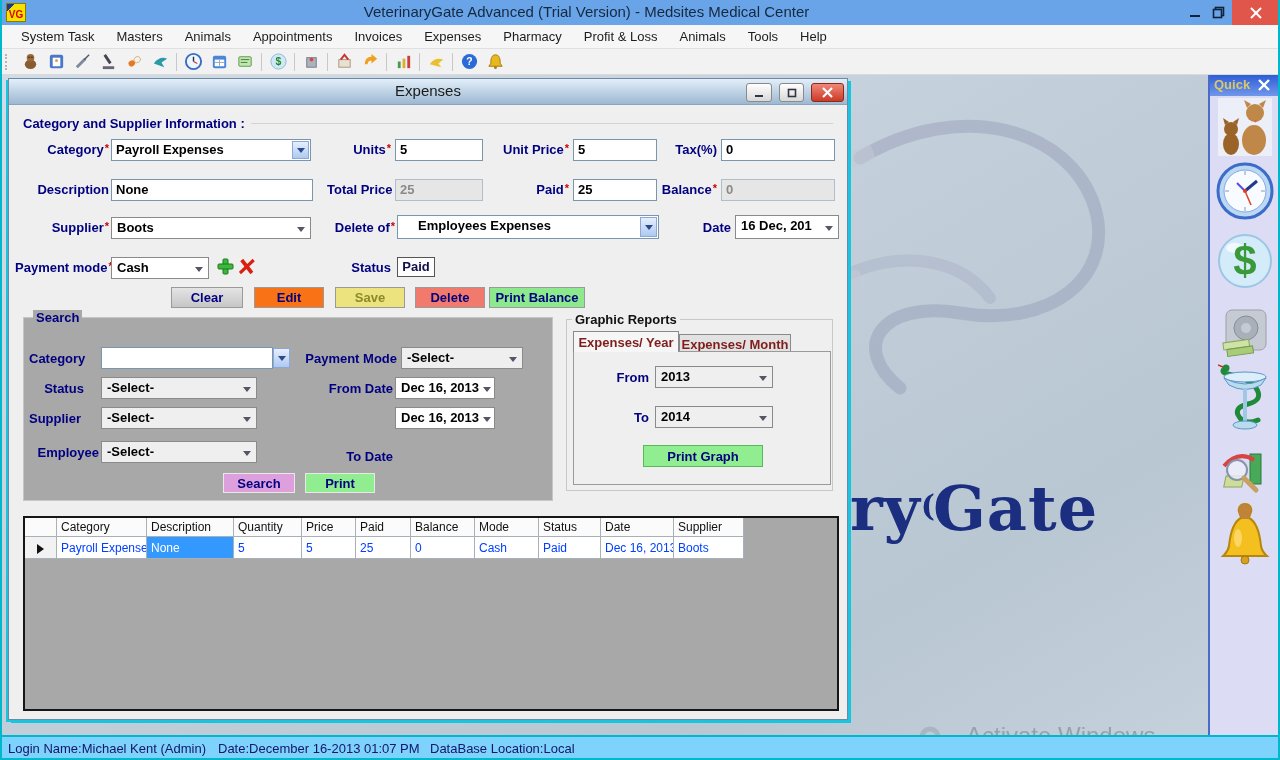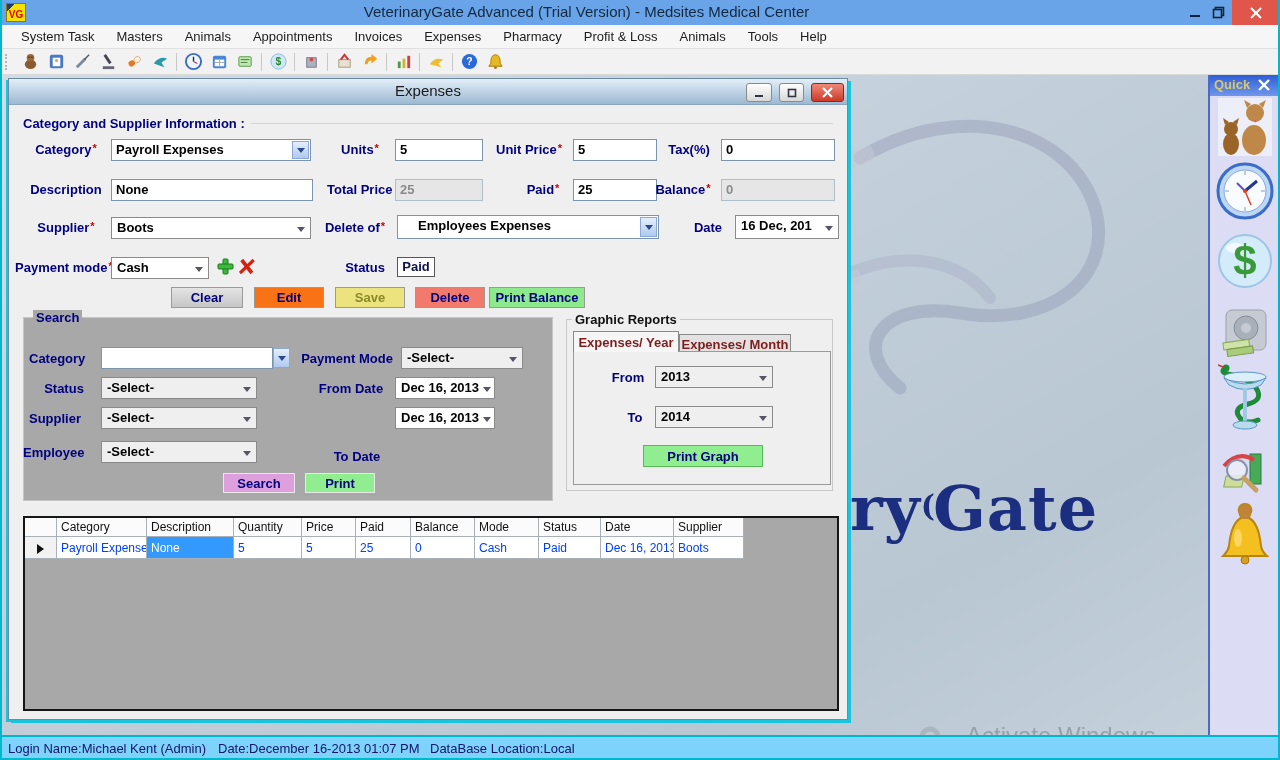--- a/index.html
+++ b/index.html
@@ -48,21 +48,21 @@
 
   
   .dlg{position:absolute;left:8px;top:78px;width:838px;height:640px;background:#efefef;border:1px solid #6e8aa2;
        box-shadow:3px 3px 0 #18c4de,-2px 2px 0 #18c4de;z-index:10;box-sizing:content-box;}
   .dlg-title{position:absolute;left:0;top:0;width:100%;height:25px;background:linear-gradient(#e3eff9,#9cb8d2);border-bottom:1px solid #8aa4bc;}
   .dlg-title .txt{position:absolute;left:0;right:0;top:3px;text-align:center;font-size:15px;color:#1a1a1a;}
   .dbtn{position:absolute;top:4px;height:17px;border:1px solid #8a8a8a;border-radius:3px;background:linear-gradient(#ffffff,#d8d8d8);
         display:flex;align-items:center;justify-content:center;}
   .dbtn.close{background:linear-gradient(#f08878,#cc3a28);border-color:#8a2a1a;}
 
-  .lbl{position:absolute;font-size:13px;font-weight:bold;color:#000080;text-align:center;white-space:nowrap;}
+  .lbl{position:absolute;font-size:13px;font-weight:bold;color:#000080;text-align:right;white-space:nowrap;}
   .req{color:#cc0000;font-size:11px;vertical-align:top;margin-left:1px;}
   .inp{position:absolute;background:#fff;border:1px solid #7a95ae;font-size:13px;font-weight:bold;color:#000;
        padding:2px 4px;box-sizing:border-box;white-space:nowrap;overflow:hidden;}
   .inp.dis{background:#e6e6e6;color:#8a8a8a;border-color:#aebecb;}
   .sel{position:absolute;border:1px solid #8a8a8a;font-size:13px;font-weight:bold;color:#000;
        padding:2px 18px 2px 5px;box-sizing:border-box;background:#fff;white-space:nowrap;overflow:hidden;}
   .sel.gray{background:#efefef;}
   .chev{position:absolute;right:5px;top:9px;width:0;height:0;border-left:4px solid transparent;border-right:4px solid transparent;border-top:5px solid #556;}
   .ddbtn{position:absolute;top:1px;bottom:1px;width:17px;background:linear-gradient(#e6effc,#aec9f0);border:1px solid #8aa8d8;
          box-sizing:border-box;display:flex;align-items:center;justify-content:center;}
@@ -450,21 +450,21 @@
     <div class="lbl" style="left:288px;top:272px;width:100px;">Payment Mode</div>
     <div class="sel gray" style="left:392px;top:268px;width:122px;height:22px;"><span>-Select-</span><i class="chev"></i></div>
     <div class="lbl" style="left:20px;top:302px;width:70px;text-align:center;">Status</div>
     <div class="sel gray" style="left:92px;top:298px;width:156px;height:22px;"><span>-Select-</span><i class="chev"></i></div>
     <div class="lbl" style="left:300px;top:302px;width:84px;">From Date</div>
     <div class="sel" style="left:386px;top:298px;width:100px;height:22px;padding-right:14px;"><span>Dec 16, 2013</span><i class="chev" style="right:3px;"></i></div>
     <div class="lbl" style="left:20px;top:332px;width:70px;text-align:left;">Supplier</div>
     <div class="sel gray" style="left:92px;top:328px;width:156px;height:22px;"><span>-Select-</span><i class="chev"></i></div>
     <div class="lbl" style="left:312px;top:332px;width:72px;margin-top:38px;">To Date</div>
     <div class="sel" style="left:386px;top:328px;width:100px;height:22px;padding-right:14px;"><span>Dec 16, 2013</span><i class="chev" style="right:3px;"></i></div>
-    <div class="lbl" style="left:14px;top:366px;width:76px;text-align:left;">Employee</div>
+    <div class="lbl" style="left:14px;top:366px;width:76px;text-align:right;">Employee</div>
     <div class="sel gray" style="left:92px;top:362px;width:156px;height:22px;"><span>-Select-</span><i class="chev"></i></div>
     <div class="btn" style="left:214px;top:394px;width:72px;height:20px;background:#dda0dd;border-color:#e8e8e8;">Search</div>
     <div class="btn" style="left:296px;top:394px;width:70px;height:20px;background:#90ee90;border-color:#e8e8e8;">Print</div>
 
     <div class="grp" style="left:557px;top:240px;width:267px;height:172px;background:#efefef;border-color:#c8c8c8;"></div>
     <div class="grp-label" style="left:563px;top:233px;color:#111;background:#efefef;">Graphic Reports</div>
     <div class="tab active" style="left:564px;top:252px;width:106px;height:21px;padding-top:3px;">Expenses/ Year</div>
     <div class="tab inactive" style="left:670px;top:255px;width:112px;height:18px;padding-top:2px;">Expenses/ Month</div>
     <div class="tabpanel" style="left:564px;top:272px;width:258px;height:134px;"></div>
     <div class="lbl" style="left:598px;top:291px;width:42px;">From</div>

